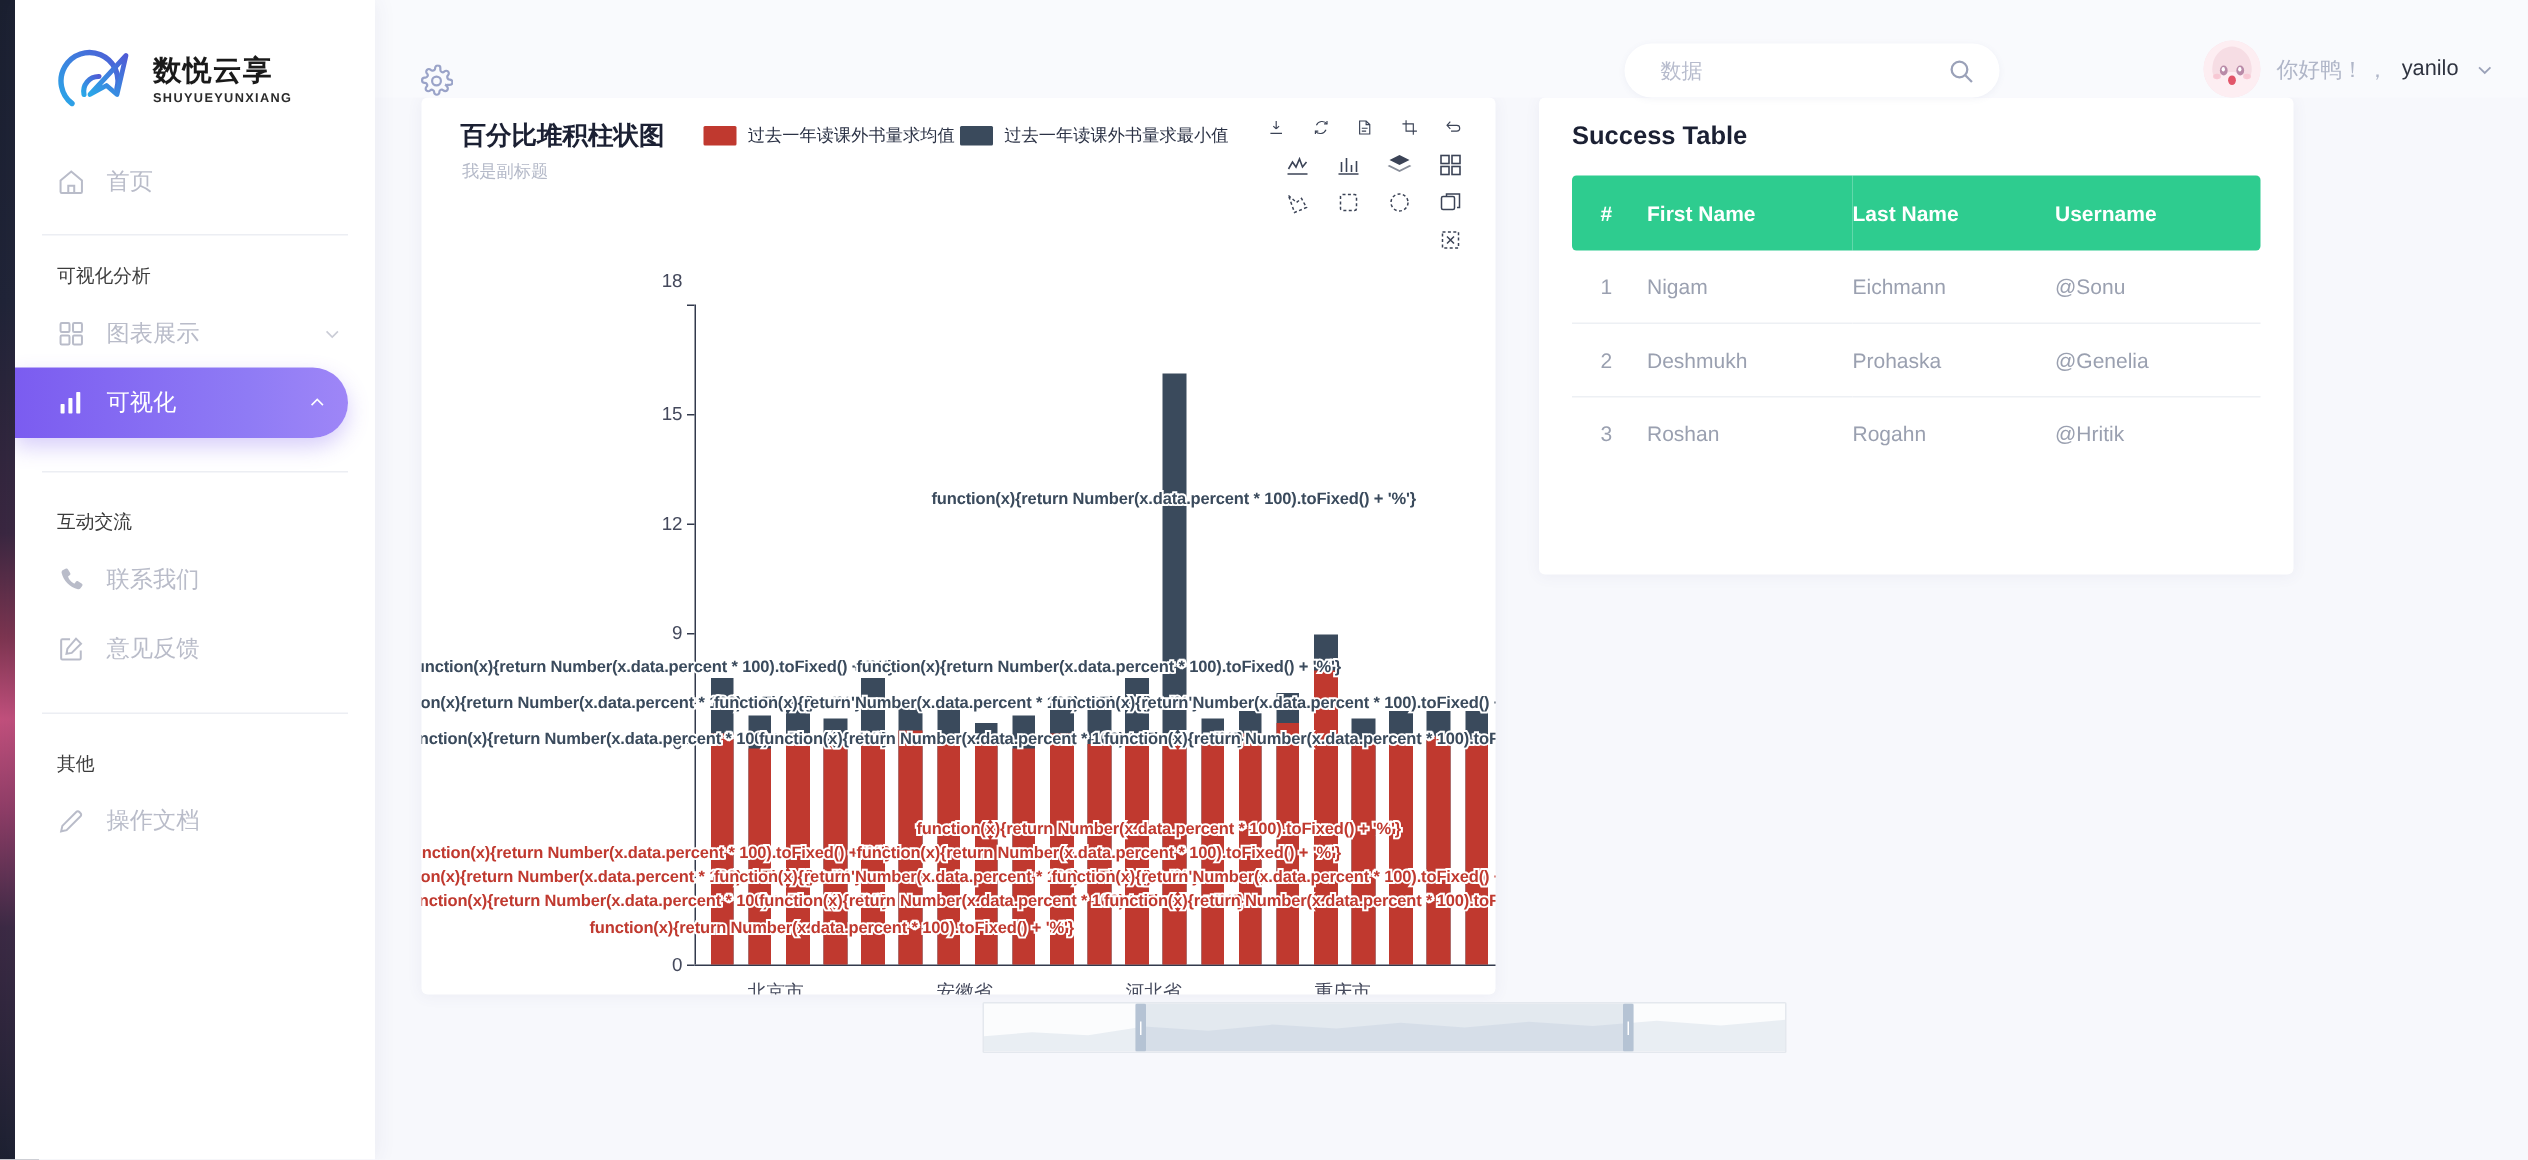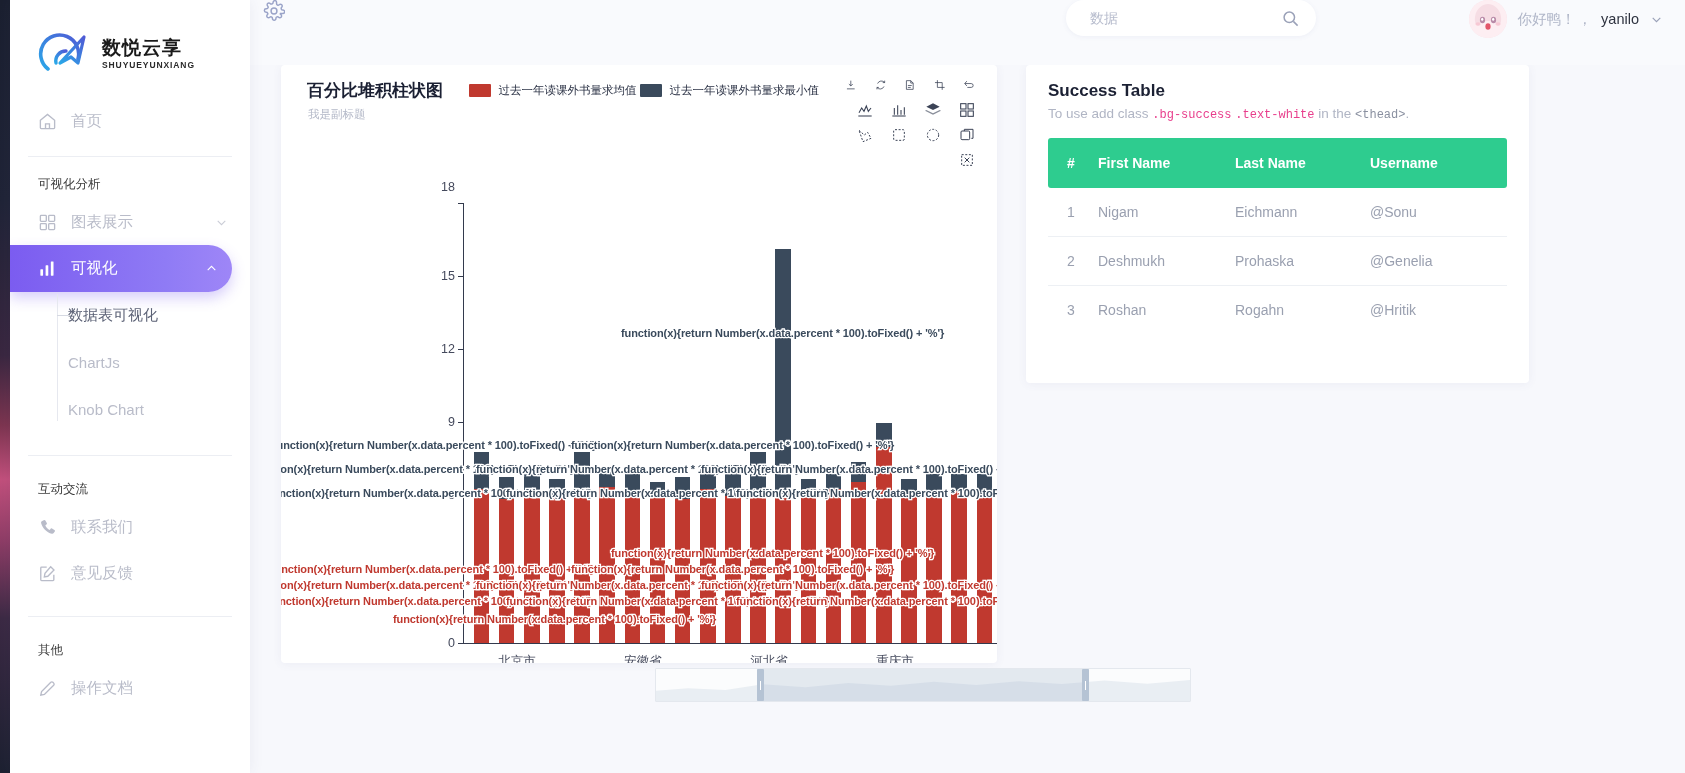--- a/index.html
+++ b/index.html
@@ -60,22 +60,22 @@
   .sub-item { height:47px; display:flex; align-items:center; padding-left:58px;
               font-size:15px; color:#b9bcc9; cursor:pointer; }
   .sub-item.cur { color:#5b6175; }
   .sub-item.cur:before {
     content:""; position:absolute; left:47px; width:11px; height:1px; background:#d6d9e2;
     margin-top:0;
   }
 
   
   .header {
-    position:absolute; left:233px; top:0; right:0; height:65px;
-    background:#f9fafd; z-index:2; display:flex; align-items:flex-start;
+    position:absolute; left:250px; top:0; right:0; height:65px;
+    background:#f9fafd; z-index:2; display:flex; align-items:flex-end;
   }
   .gear { margin-left:30px; width:22px; height:22px; color:#9aa3c8; cursor:pointer; }
   .search-box {
     position:absolute; left:833px; width:250px; height:36px; background:#fff;
     border-radius:20px; display:flex; align-items:center; padding:0 16px 0 22px;
     box-shadow:0 1px 5px rgba(90,100,160,.07);
   }
   .search-box input {
     border:0; outline:0; flex:1; font-size:14px; color:#555; background:transparent;
     font-family:"Liberation Sans",sans-serif;
@@ -212,31 +212,20 @@
       <rect x="3" y="13" width="3.4" height="8" rx=".6"></rect>
         <rect x="9.6" y="8" width="3.4" height="13" rx=".6"></rect>
         <rect x="16.2" y="3" width="3.4" height="18" rx=".6"></rect>
     </svg>
     <span>可视化</span>
     <svg class="nav-chev" width="13" height="13" viewBox="0 0 24 24" fill="none" stroke="currentColor" stroke-width="2">
         <path d="M19 15l-7-7-7 7"></path>
       </svg>
   </div>
 
-  <div class="sub-wrap">
-    <div class="sub-item cur">
-      <span>数据表可视化</span>
-    </div>
-    <div class="sub-item">
-      <span>ChartJs</span>
-    </div>
-    <div class="sub-item">
-      <span>Knob Chart</span>
-    </div>
-  </div>
 
   <div class="divider" style="margin-top:22px;"></div>
 
   <div class="sec-label" style="margin-top:18px;">互动交流</div>
 
   <div class="nav-item">
     <svg class="ic" viewBox="0 0 24 24" fill="currentColor">
       <path d="M7.2 2.8c.7-.5 1.7-.3 2.1.5l1.8 3c.4.7.2 1.6-.5 2l-1.3.9c.6 2.4 3.1 5.1 5.6 6l.8-1.4c.4-.7 1.3-.9 2-.5l3 1.8c.8.4 1 1.4.5 2.1l-1.4 1.9c-.5.7-1.4 1-2.2.8C10.8 18.3 5.4 12.6 3.9 6.3c-.2-.8.1-1.7.8-2.2z"></path>
     </svg>
     <span>联系我们</span>
@@ -518,23 +507,20 @@
     <div class="dz">
       <div class="dz-fill"></div>
       <div class="dz-sel" style="left:19%; right:19%;"></div>
       <div class="dz-h" style="left:19%;"></div>
       <div class="dz-h" style="left:calc(81% - 7px);"></div>
     </div>
   </section>
 
   <section class="card table-card">
     <div class="tb-title">Success Table</div>
-    <div class="tb-desc">
-      <span>To use add class </span><code>.bg-success</code>&nbsp;<code>.text-white</code><span> in the </span><code style="color:#8a90a0;">&lt;thead&gt;</code><span>.</span>
-    </div>
 
     <table>
       <thead>
         <tr>
           <th>#</th>
           <th class="col2">First Name</th>
           <th class="col3">Last Name</th>
           <th>Username</th>
         </tr>
       </thead>

